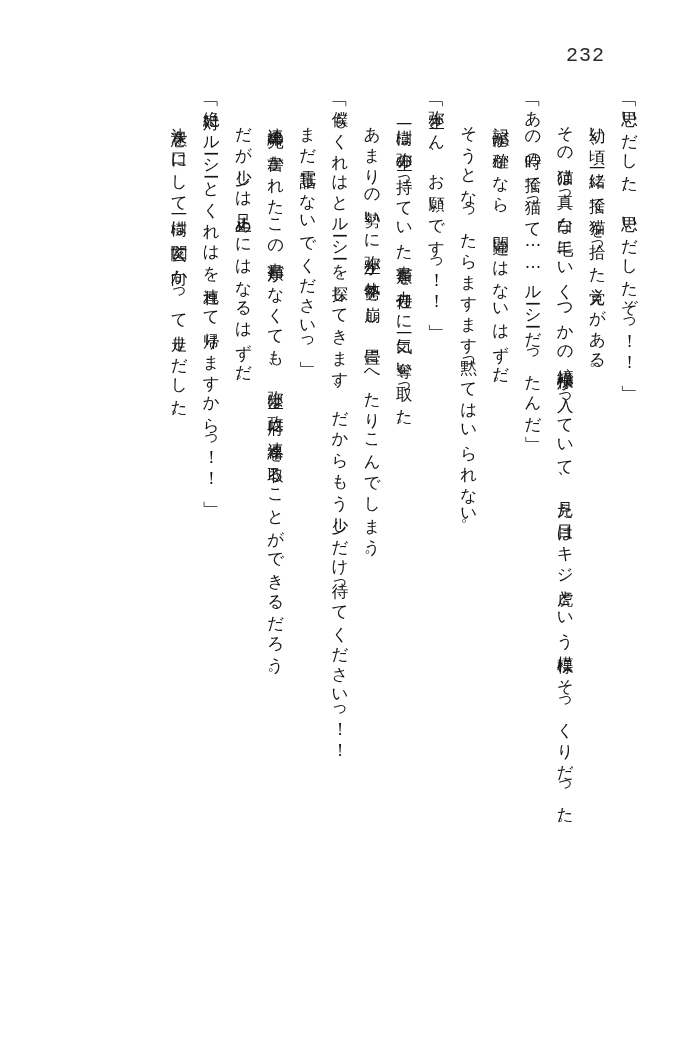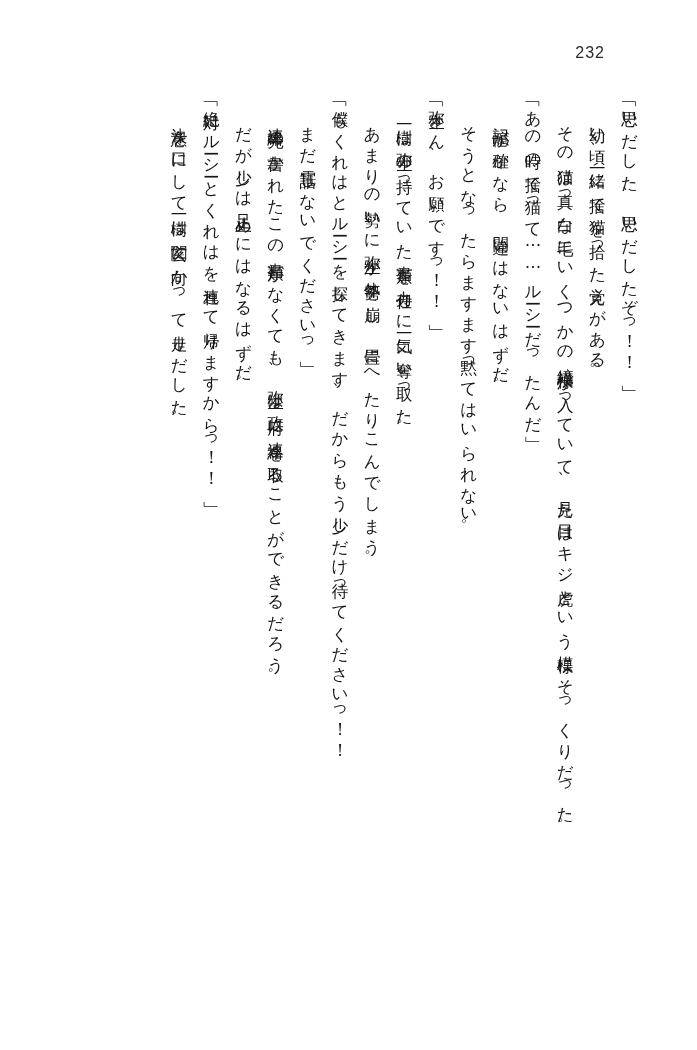--- a/index.html
+++ b/index.html
@@ -17,24 +17,24 @@
   .page {
     position: relative;
     width: 697px;
     height: 1050px;
     background: #ffffff;
   }
   .page-number {
     position: absolute;
     top: 44px;
     right: 92px;
-    font-size: 16px;
+    font-size: 20px;
     letter-spacing: 1px;
     color: #2a2a2a;
-    font-family: Liberation Sans, sans-serif;
+    font-family: Liberation Mono, monospace;
   }
   .body-text {
     position: absolute;
     top: 96px;
     right: 52px;
     height: 880px;
     writing-mode: vertical-rl;
     text-orientation: upright;
     font-size: 16.5px;
     line-height: 1.95;

